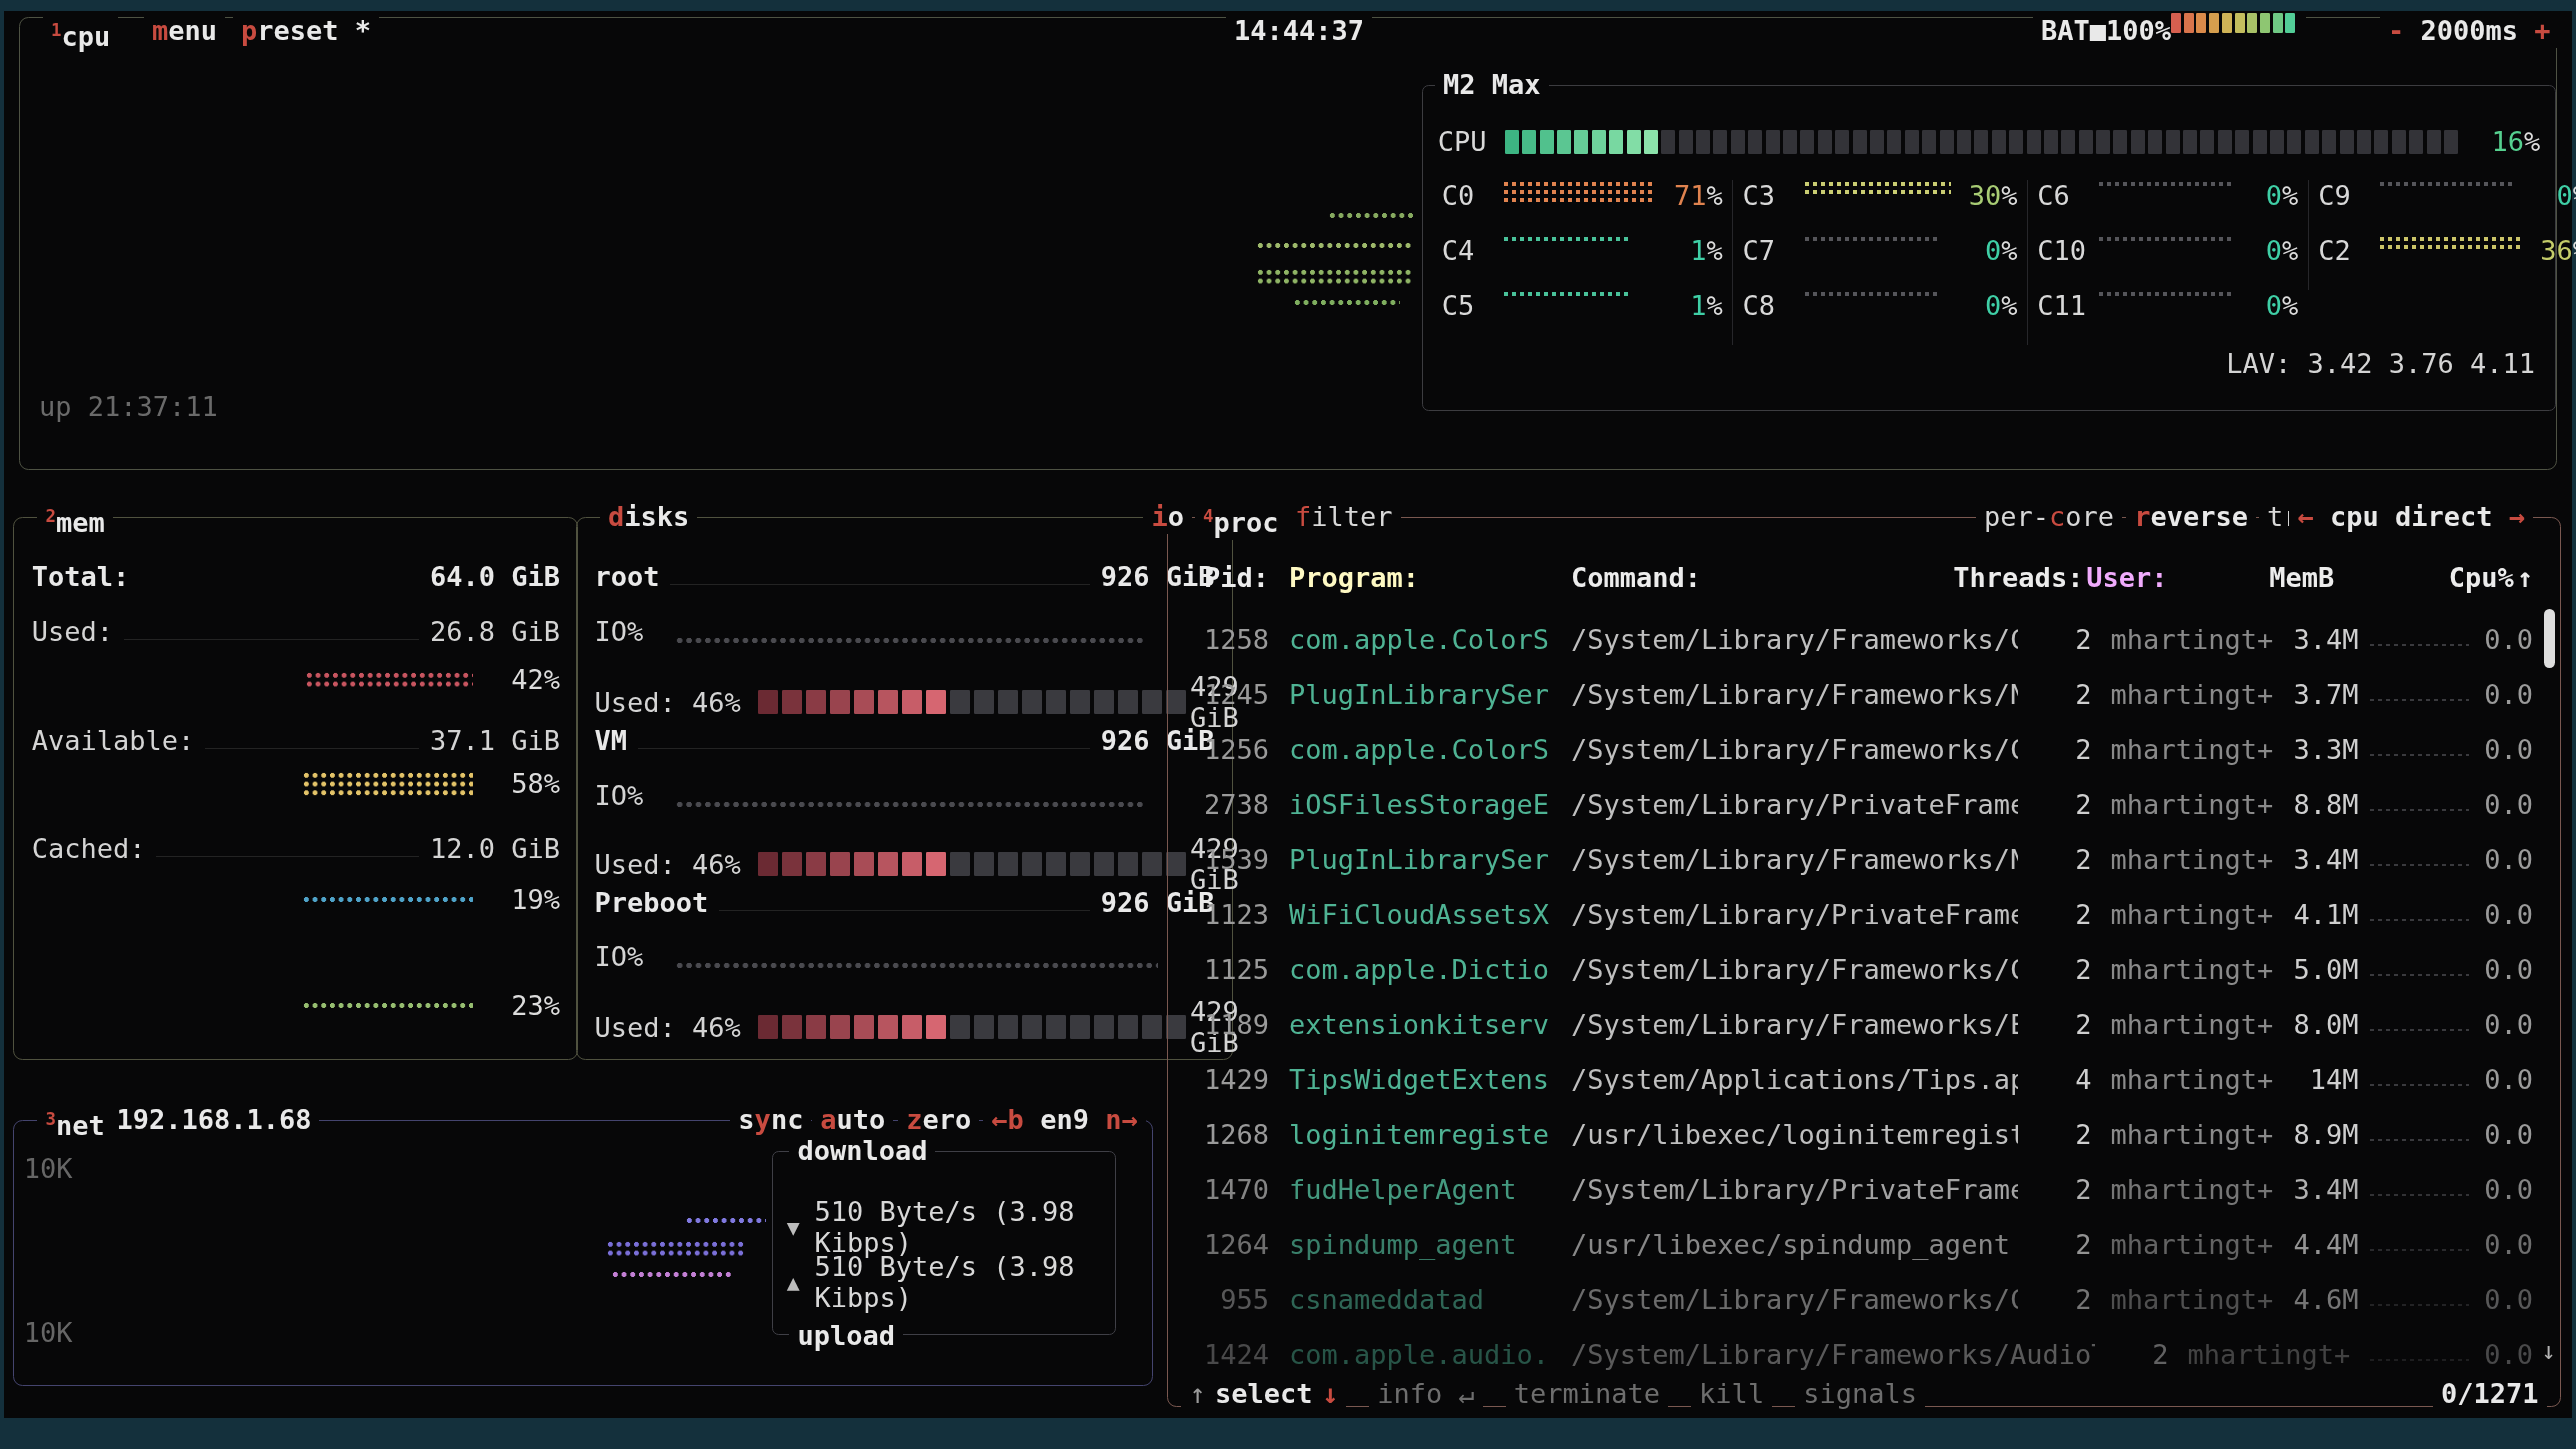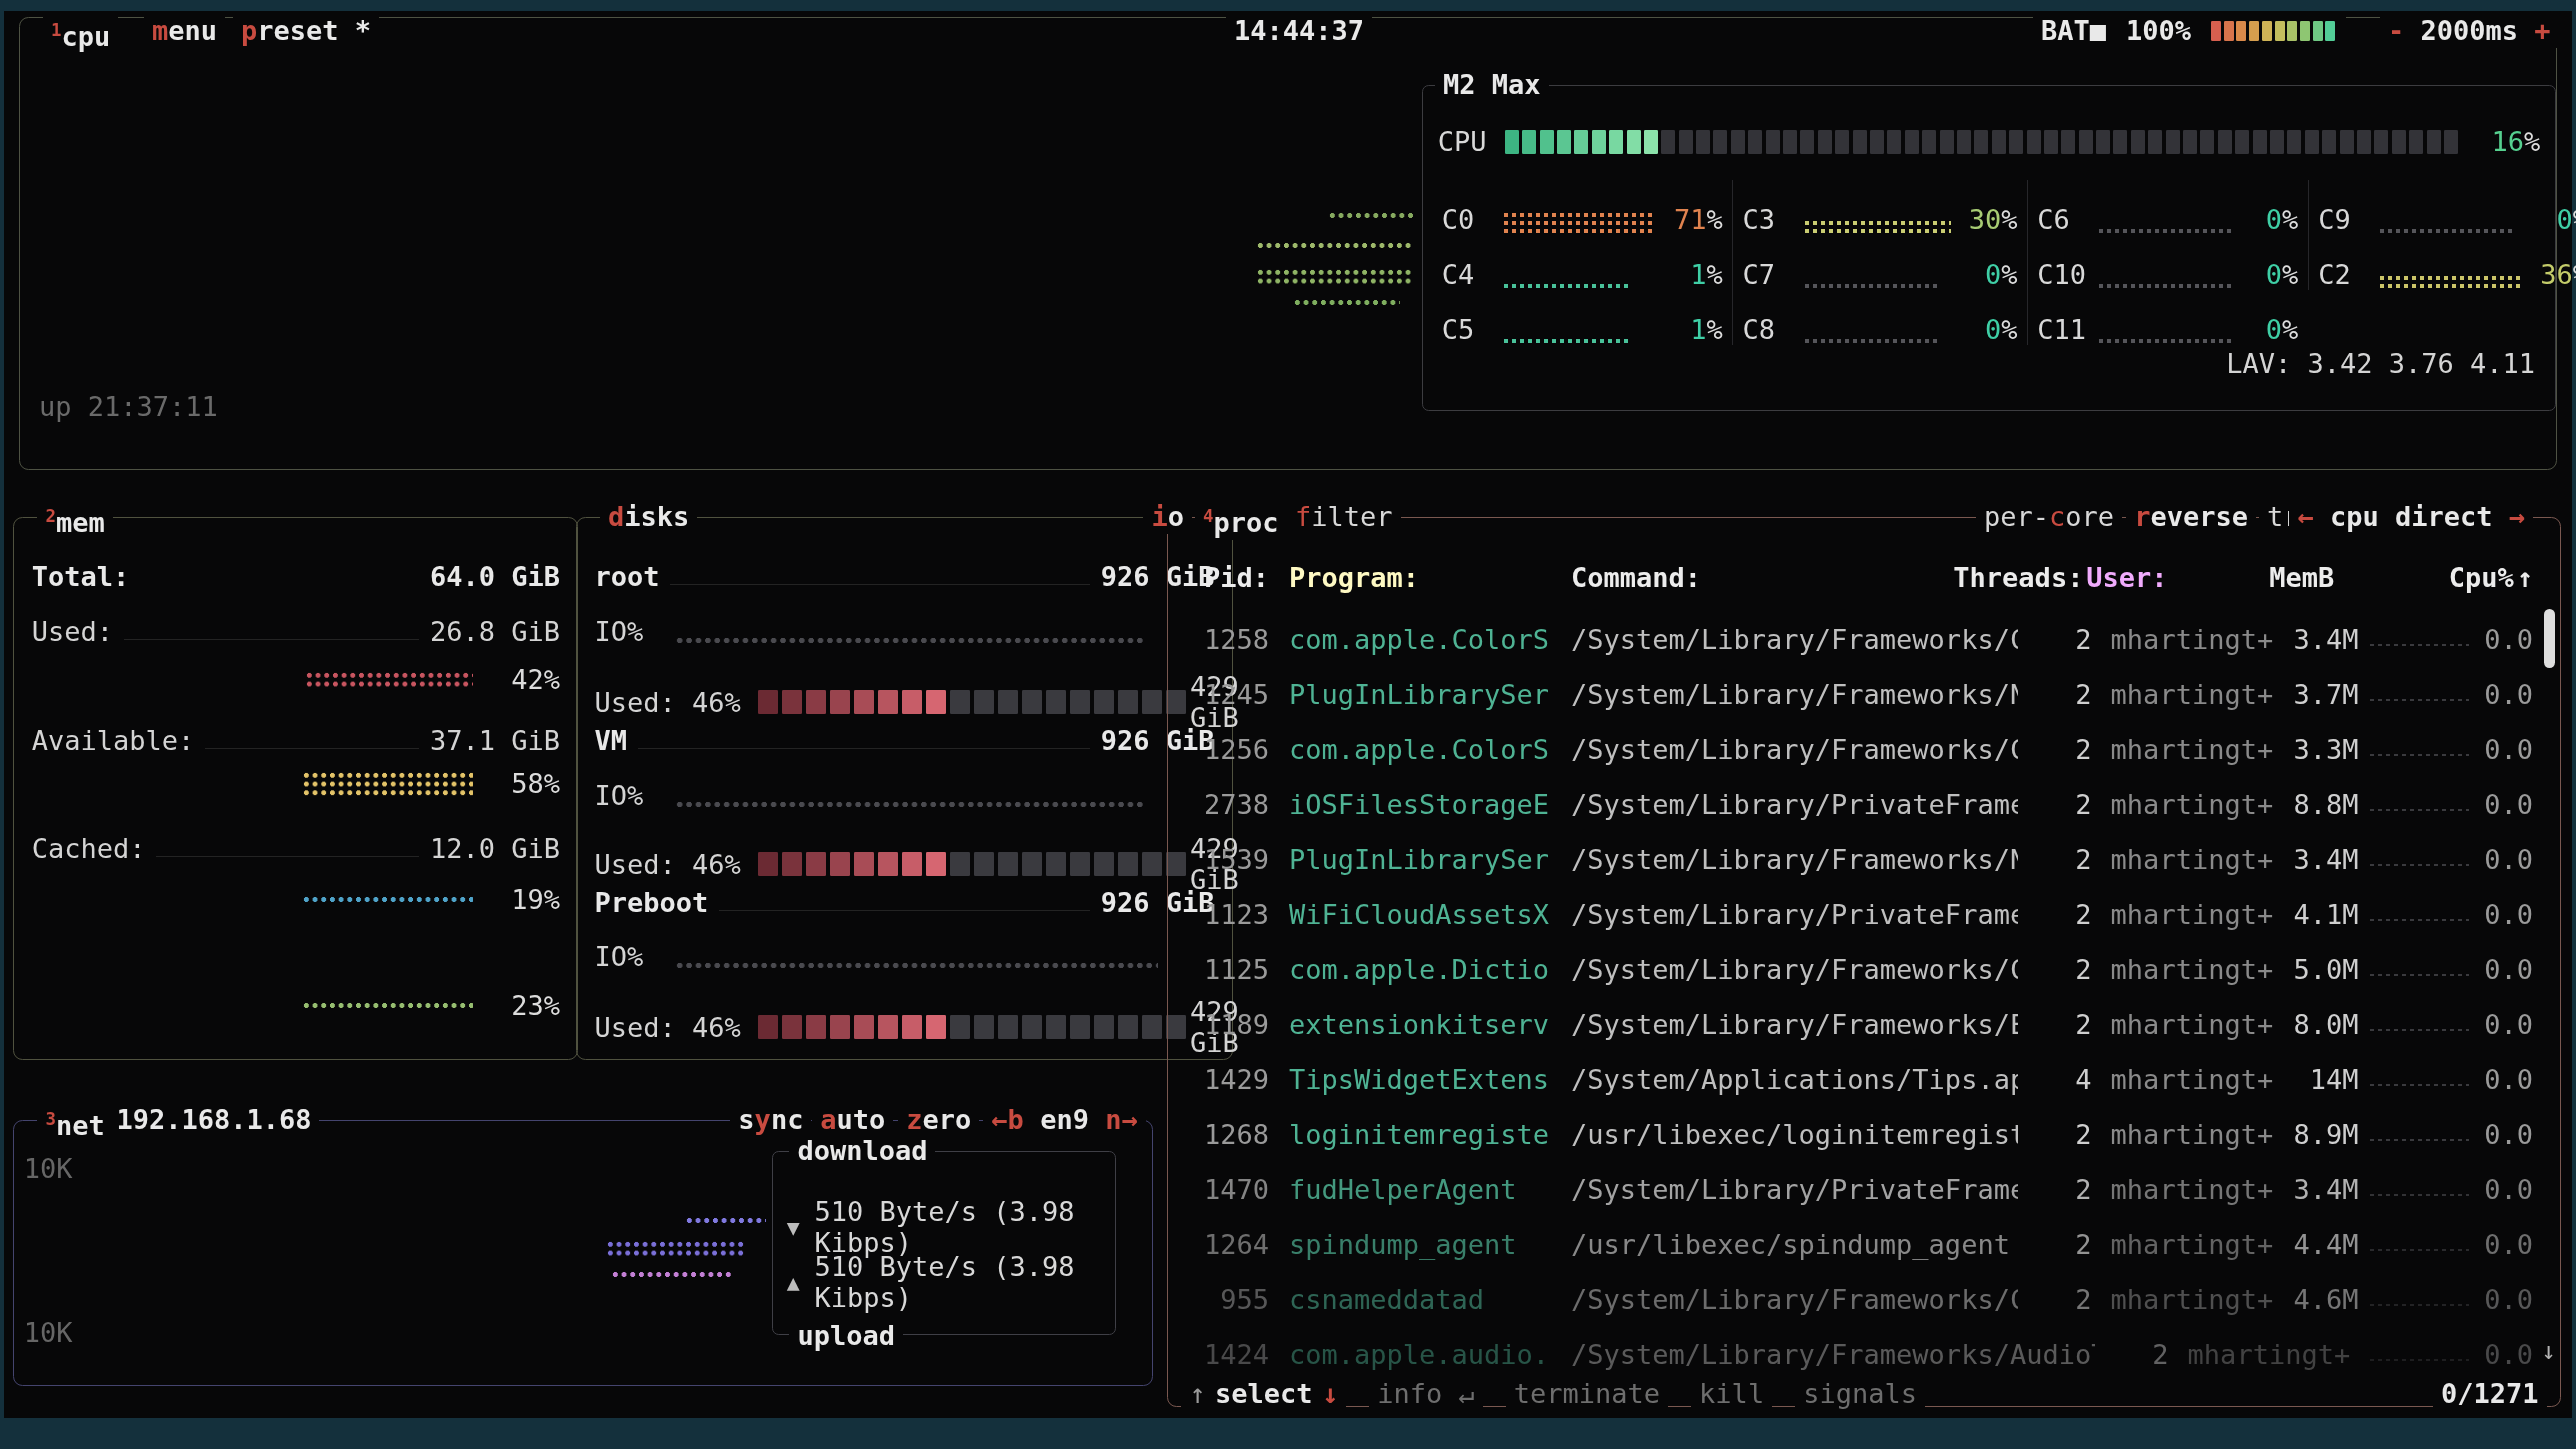--- a/index.html
+++ b/index.html
@@ -16,21 +16,21 @@
   .txt { position:absolute; font-size:27px; line-height:32px; white-space:nowrap; }
   .row { position:absolute; left:17.4px; right:17.4px; display:flex; align-items:center; font-size:27px; }
   .lead { flex:1; height:16px; border-bottom:1.3px solid #232323; margin:0 10.7px; }
   .meter-row { position:absolute; right:17.4px; display:flex; align-items:center; gap:17.4px; }
   .pct { width:70px; text-align:right; color:#dcdcdc; font-size:27px; }
   .dots { display:inline-block; }
   .blocks { display:flex; align-items:center; }
   .blocks i, .batt i { display:inline-block; border-radius:1.3px; }
   
   .coregrid { position:absolute; left:9.4px; right:9.4px; top:94px; display:grid; grid-template-columns:1fr 1fr 1fr 1fr; grid-auto-rows:55px; }
-  .core { display:flex; align-items:flex-end; padding:0 9.4px; }
+  .core { display:flex; align-items:flex-start; padding:0 9.4px; }
   .core + .core { }
   .coregrid .core:nth-child(4n+2), .coregrid .core:nth-child(4n+3), .coregrid .core:nth-child(4n+4) { border-left:1.3px solid #26262a; }
   .core .cname { width:60px; font-size:27px; color:#d8d8d8; }
   .core .cgraph { flex:1; display:flex; align-items:flex-end; }
   .core .cpct { width:67px; text-align:right; font-size:27px; }
   .sign { color:#dcdcdc; }
   
   .prow { display:flex; align-items:center; height:55px; font-size:27px; }
   .c-pid { width:81px; text-align:right; color:#9a9a9a; }
   .c-prog { width:282px; margin-left:20px; color:#4fb394; overflow:hidden; white-space:nowrap; }
@@ -206,21 +206,21 @@
           </div>
       </div>
       <div class="txt" style="right:20px; top:262px; color:#d4d4d4;">LAV: 3.42 3.76 4.11</div>
     </div>
   </div>
 
   <span class="chip" style="left:43px; top:13.4px;"><span class="sup">1</span><span class="b">cpu</span></span>
   <span class="chip" style="left:144px; top:13.4px;"><span class="red b">m</span><span class="b">enu</span></span>
   <span class="chip" style="left:233px; top:13.4px;"><span class="red b">p</span><span class="b">reset *</span></span>
   <span class="chip" style="left:1226px; top:13.4px;"><span class="b">14:44:37</span></span>
-  <span class="chip" style="left:2033px; top:13.4px; display:flex; align-items:center; gap:20px;">
+  <span class="chip" style="left:2033px; top:13.4px; display:flex; align-items:flex-start; gap:0;">
     <span class="b">BAT■</span>
     <span class="b">100%</span>
     <span class="batt" style="display:flex;">
         <i style="width:10px;height:20px;background:#d65f4f;margin-right:2.7px"></i>
         <i style="width:10px;height:20px;background:#d8744c;margin-right:2.7px"></i>
         <i style="width:10px;height:20px;background:#da8a4a;margin-right:2.7px"></i>
         <i style="width:10px;height:20px;background:#d59e4e;margin-right:2.7px"></i>
         <i style="width:10px;height:20px;background:#cfb356;margin-right:2.7px"></i>
         <i style="width:10px;height:20px;background:#c3bd5e;margin-right:2.7px"></i>
         <i style="width:10px;height:20px;background:#a8c167;margin-right:2.7px"></i>

